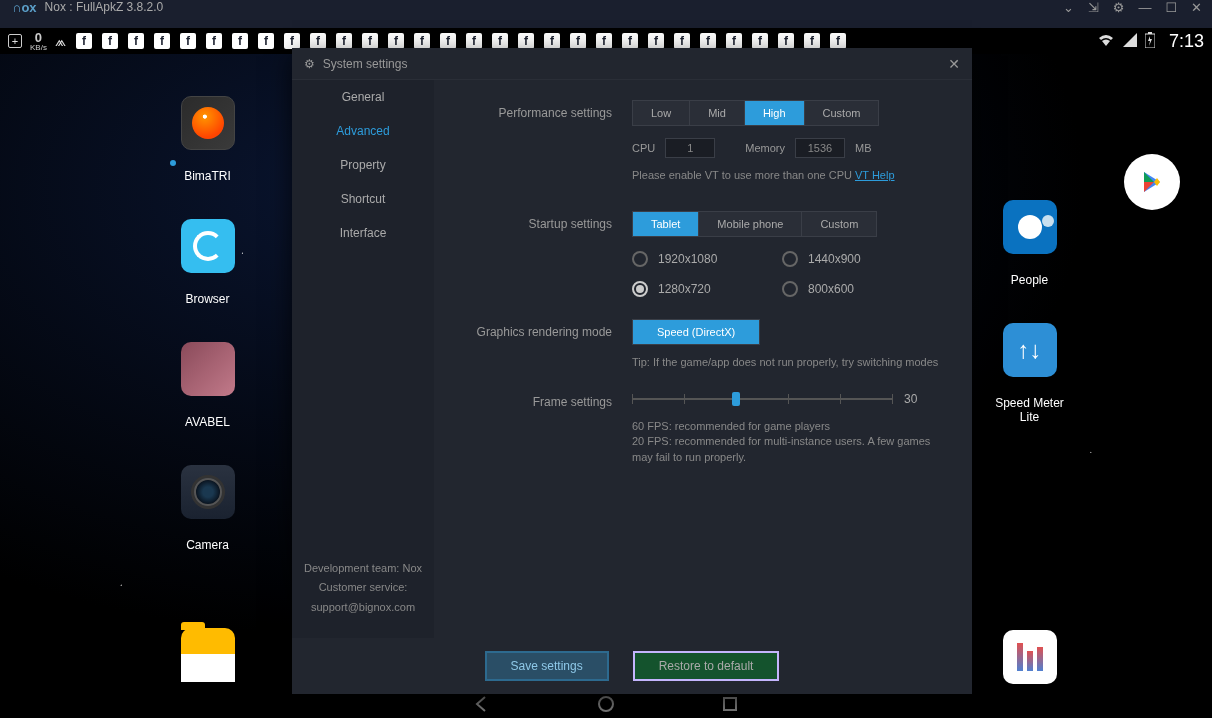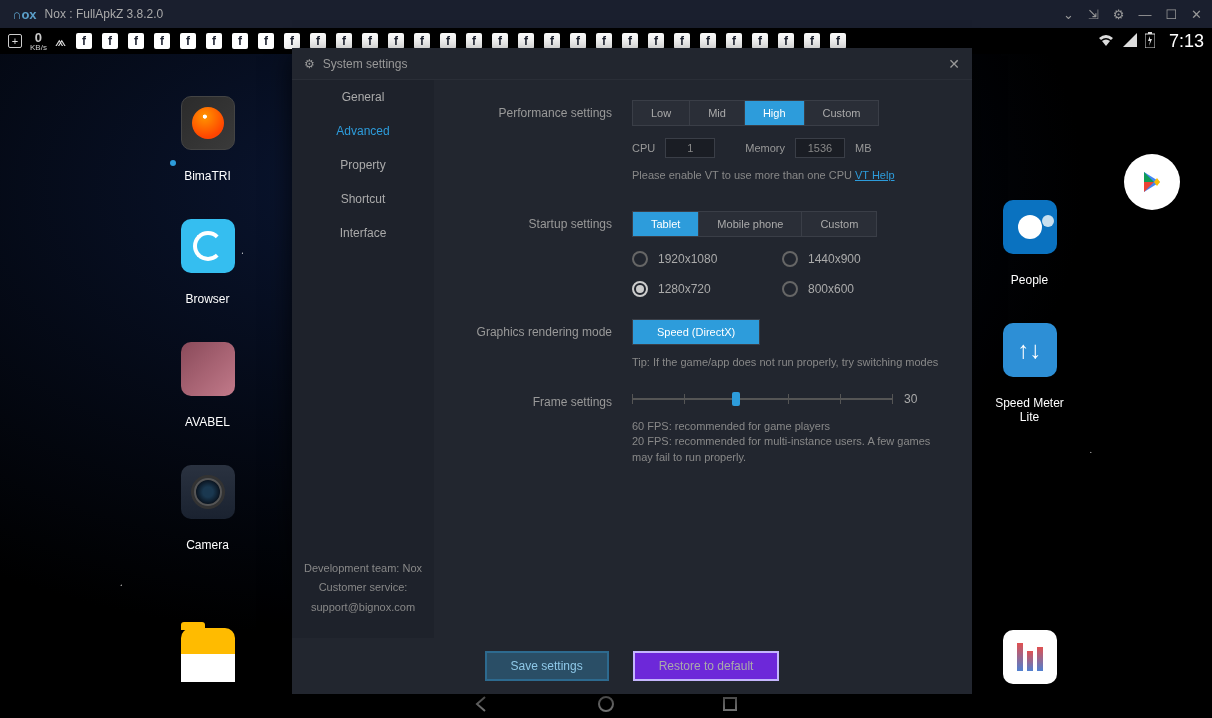--- a/index.html
+++ b/index.html
@@ -1,19 +1,19 @@
 <!DOCTYPE html>
 <html><head>
 <meta charset="utf-8">
 <style>
 * { margin: 0; padding: 0; box-sizing: border-box; font-family: "Segoe UI", Arial, sans-serif; }
 body { width: 1212px; height: 718px; background: #000; overflow: hidden; position: relative; }
 
 
-.titlebar { height: 28px; background: #1a1f2e; display: flex; align-items: center; padding: 0 10px; color: #888; font-size: 12px; }
+.titlebar { height: 28px; background: #1a1f2e; display: flex; align-items: flex-start; padding: 0 10px; color: #888; font-size: 12px; }
 .titlebar .logo { display: flex; align-items: center; margin-right: 8px; }
 .titlebar .logo-text { color: #5b9fc9; font-weight: bold; font-size: 13px; margin-left: 2px; }
 .titlebar .title { color: #aaa; }
 .titlebar .win-controls { margin-left: auto; display: flex; gap: 14px; color: #999; }
 .titlebar .win-controls span { cursor: pointer; font-size: 13px; }
 
 
 .android-bar { height: 26px; background: #000; display: flex; align-items: center; padding: 0 8px; color: #ddd; }
 .android-bar .left-icons { display: flex; gap: 8px; align-items: center; }
 .android-bar .fb-icons { display: flex; gap: 10px; margin-left: 10px; }
@@ -95,21 +95,21 @@
 
 .slider-row { display: flex; align-items: center; gap: 12px; }
 .slider { position: relative; width: 260px; height: 20px; }
 .slider-track { position: absolute; top: 9px; left: 0; right: 0; height: 2px; background: #555; }
 .slider-tick { position: absolute; top: 5px; width: 1px; height: 10px; background: #555; }
 .slider-thumb { position: absolute; top: 3px; width: 8px; height: 14px; background: #2d9cdb; border-radius: 2px; cursor: pointer; }
 
 .dialog-footer { height: 56px; display: flex; align-items: center; justify-content: center; gap: 24px; background: #22262f; }
 .btn { padding: 6px 24px; font-size: 12px; cursor: pointer; border: 2px solid #c4b5fd; }
 .btn-primary { background: #2a4e66; color: #8ec8e8; border-color: #2d6a8f; }
-.btn-secondary { background: #6d28d9; color: #aaa; }
+.btn-secondary { background: #14532d; color: #aaa; }
 </style>
 </head>
 <body>
 
 <div class="titlebar">
   <div class="logo">
     <span class="logo-text">∩ox</span>
   </div>
   <span class="title">Nox : FullApkZ 3.8.2.0</span>
   <div class="win-controls">

